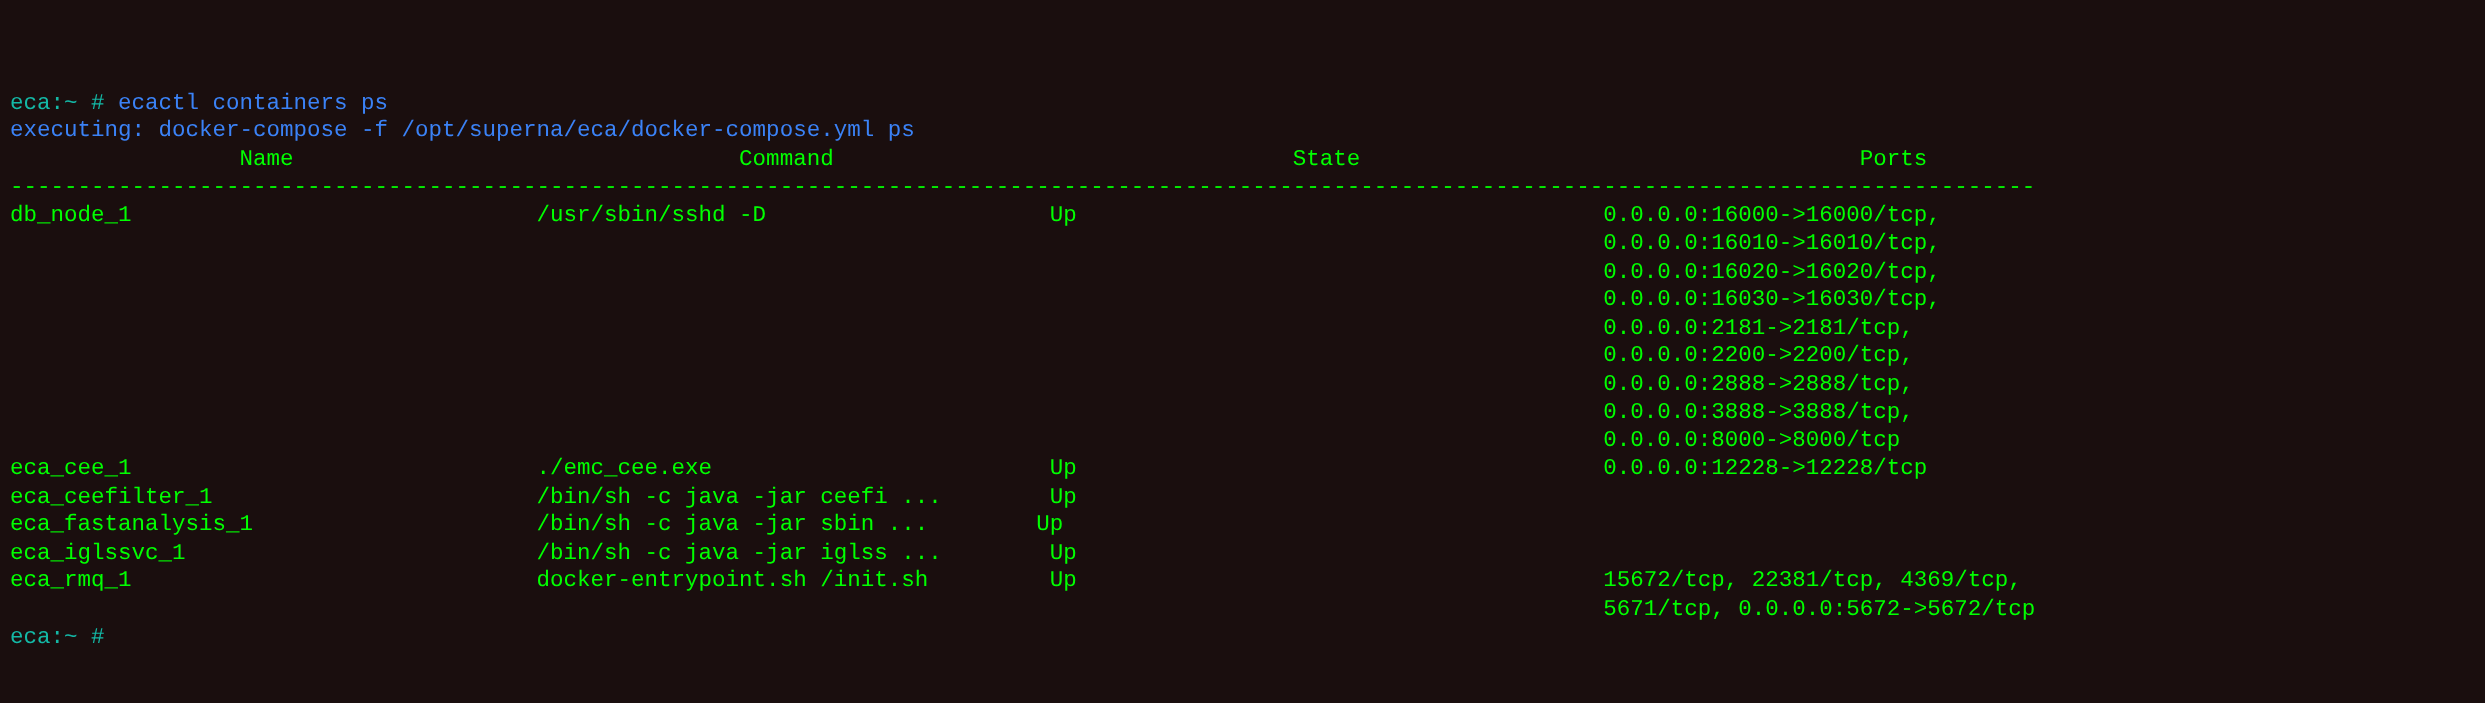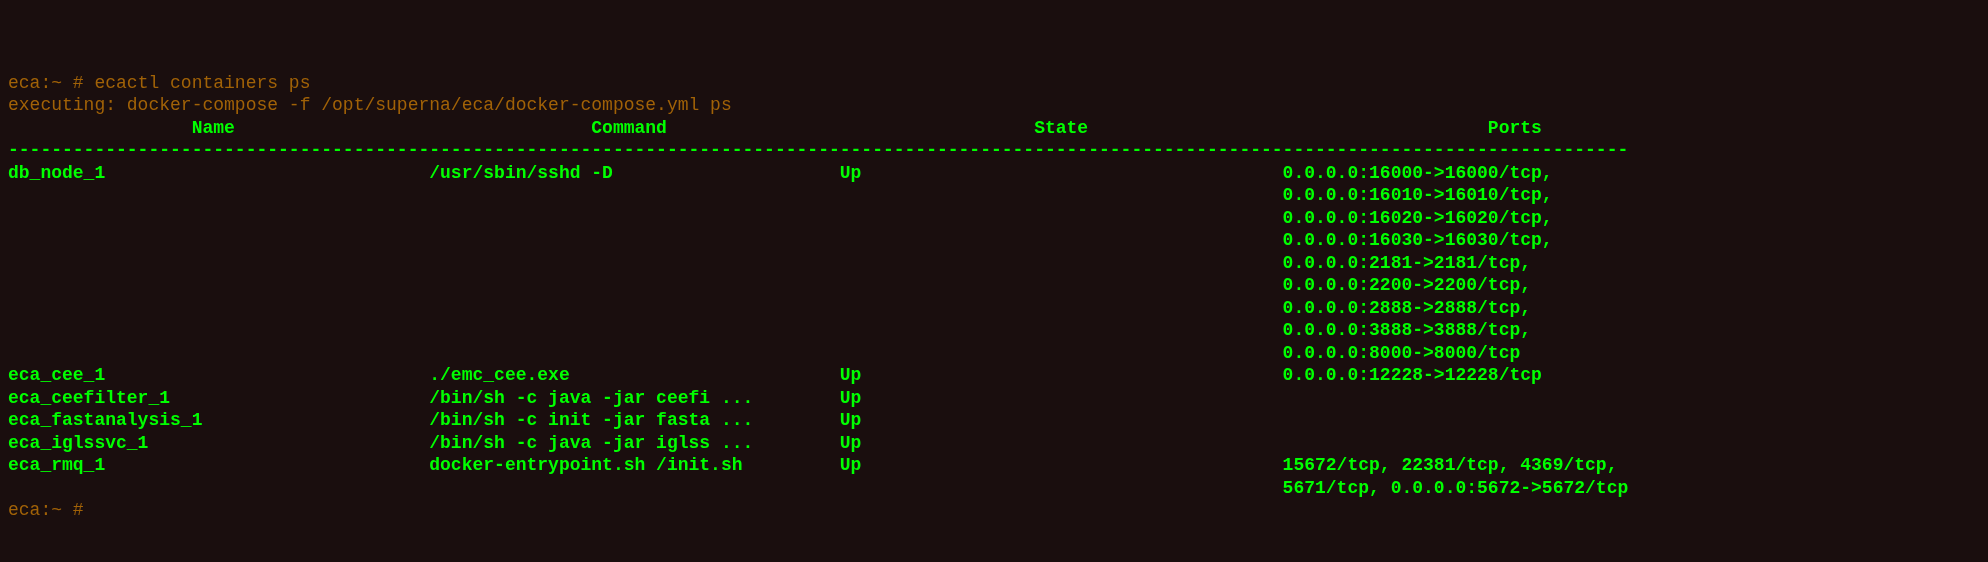--- a/index.html
+++ b/index.html
@@ -6,42 +6,42 @@
     margin: 0;
     padding: 4px 8px;
     background: #1a0e0e;
     font-family: "Menlo", "Consolas", "Courier New", monospace;
     font-size: 18px;
     line-height: 1.25;
     color: #00ff00;
     white-space: pre;
     overflow: hidden;
   }
-  .prompt { color: #a16207; }
-  .cmd    { color: #a16207; margin-top: 27px; }
-  .out    { color: #00ff00; font-weight: bold; }
+  .prompt { color: #14b8a6; }
+  .cmd    { color: #3b82f6; margin-top: 27px; }
+  .out    { color: #00ff00; }
 </style>
 </head>
 <body>
 
 
 <span id="term"><span class="prompt">eca:~ # </span><span class="cmd">ecactl containers ps</span>
 <span class="cmd">executing: docker-compose -f /opt/superna/eca/docker-compose.yml ps</span>
 <span class="out">                 Name                                 Command                                  State                                     Ports</span>
 <span class="out">------------------------------------------------------------------------------------------------------------------------------------------------------</span>
 <span class="out">db_node_1                              /usr/sbin/sshd -D                     Up                                       0.0.0.0:16000-&gt;16000/tcp,</span>
 <span class="out">                                                                                                                      0.0.0.0:16010-&gt;16010/tcp,</span>
 <span class="out">                                                                                                                      0.0.0.0:16020-&gt;16020/tcp,</span>
 <span class="out">                                                                                                                      0.0.0.0:16030-&gt;16030/tcp,</span>
 <span class="out">                                                                                                                      0.0.0.0:2181-&gt;2181/tcp,</span>
 <span class="out">                                                                                                                      0.0.0.0:2200-&gt;2200/tcp,</span>
 <span class="out">                                                                                                                      0.0.0.0:2888-&gt;2888/tcp,</span>
 <span class="out">                                                                                                                      0.0.0.0:3888-&gt;3888/tcp,</span>
 <span class="out">                                                                                                                      0.0.0.0:8000-&gt;8000/tcp</span>
 <span class="out">eca_cee_1                              ./emc_cee.exe                         Up                                       0.0.0.0:12228-&gt;12228/tcp</span>
 <span class="out">eca_ceefilter_1                        /bin/sh -c java -jar ceefi ...        Up                                       </span>
-<span class="out">eca_fastanalysis_1                     /bin/sh -c init -jar fasta ...        Up                                       </span>
+<span class="out">eca_fastanalysis_1                     /bin/sh -c java -jar sbin ...        Up                                       </span>
 <span class="out">eca_iglssvc_1                          /bin/sh -c java -jar iglss ...        Up                                       </span>
 <span class="out">eca_rmq_1                              docker-entrypoint.sh /init.sh         Up                                       15672/tcp, 22381/tcp, 4369/tcp,</span>
 <span class="out">                                                                                                                      5671/tcp, 0.0.0.0:5672-&gt;5672/tcp</span>
 <span class="prompt">eca:~ # </span></span>
 
 
 
 </body></html>

